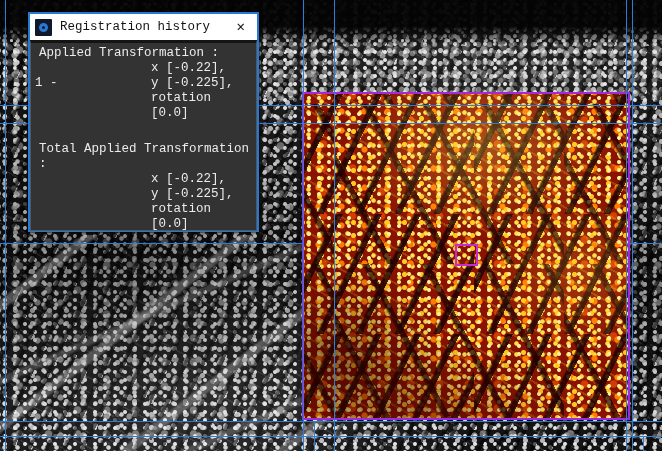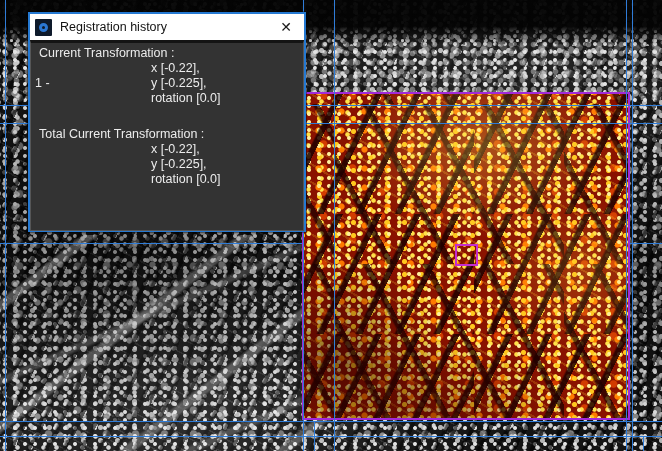--- a/index.html
+++ b/index.html
@@ -85,23 +85,24 @@
   .hline{position:absolute;left:0;right:0;height:1px;background:#2f7cd8;z-index:4;}
   .hline.under{z-index:2;}
   .vseg{position:absolute;width:1px;background:#2f7cd8;z-index:4;}
   
   .roi{
     position:absolute;left:455px;top:244px;width:23px;height:22px;z-index:5;
     border:2px solid #c32cd0;background:transparent;
   }
   
   .dialog{
-    position:absolute;left:28px;top:12px;width:278px;height:220px;z-index:10;
+    position:absolute;left:28px;top:12px;width:231px;height:220px;z-index:10;
     border:2px solid #2579d2;background:#333333;
     box-shadow:0 0 0 1px rgba(0,0,0,.35);
+    font-family:Liberation Mono, monospace;
   }
   .titlebar{
     display:flex;align-items:center;height:26px;background:#ffffff;
     padding:0 8px 0 5px;
   }
   .app-icon{
     width:17px;height:17px;background:#0e1a2b;border-radius:1px;
     display:flex;align-items:center;justify-content:center;flex:0 0 auto;
   }
   .app-icon .ring{
@@ -161,27 +162,27 @@
     <div class="titlebar">
       <div class="app-icon">
         <span class="ring"></span>
       </div>
       <span class="title">Registration history</span>
       <span class="close">✕</span>
     </div>
     <div class="content">
       <span class="entry-label">1 -</span>
       <div class="block">
-        <div class="heading">Current Transformation :</div>
+        <div class="heading">Applied Transformation :</div>
         <div class="val">x [-0.22],</div>
         <div class="val">y [-0.225],</div>
         <div class="val">rotation [0.0]</div>
       </div>
       <div class="block block-total">
-        <div class="heading">Total Current Transformation :</div>
+        <div class="heading">Total Applied Transformation :</div>
         <div class="val">x [-0.22],</div>
         <div class="val">y [-0.225],</div>
         <div class="val">rotation [0.0]</div>
       </div>
     </div>
   </div>
 
 </div>
 
 </body></html>

